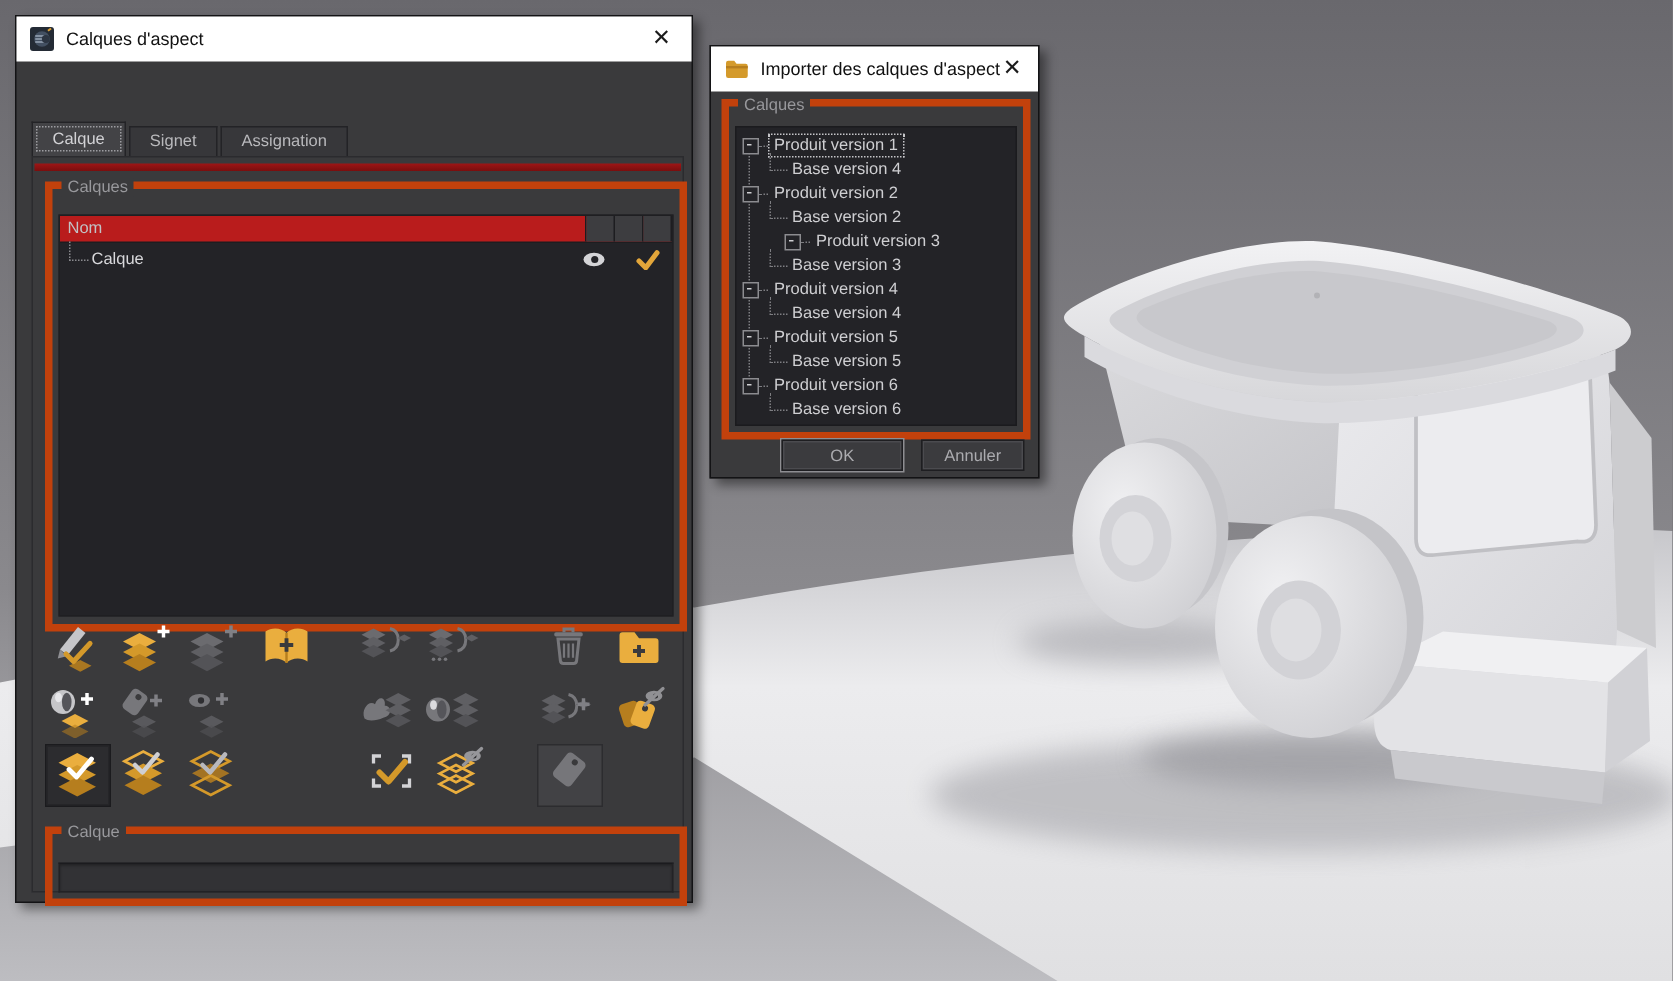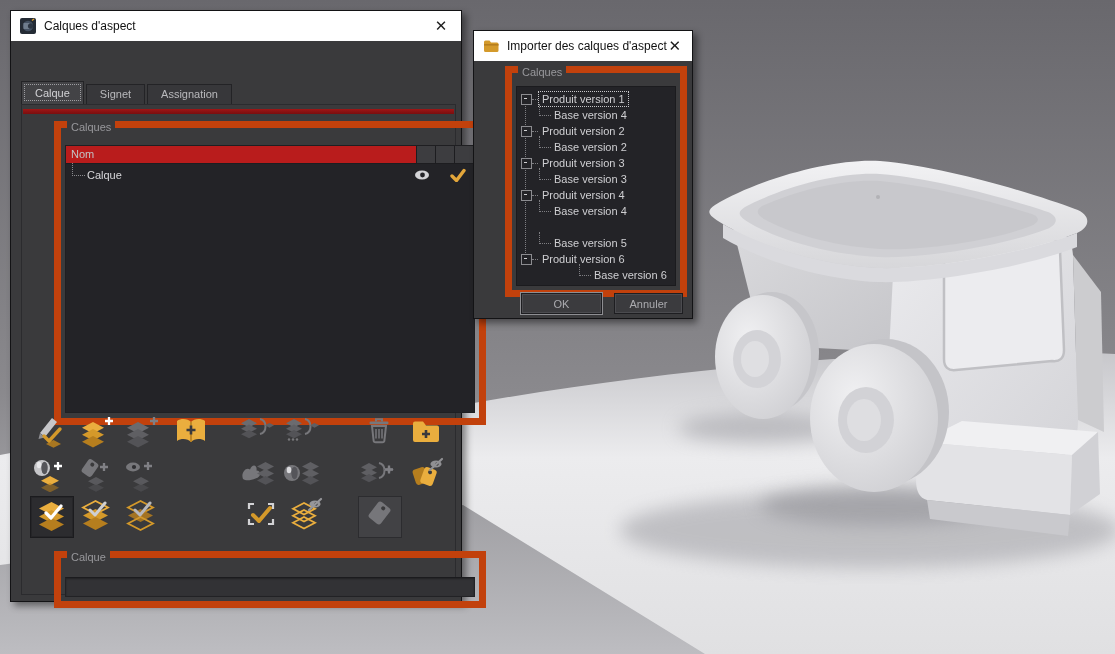--- a/index.html
+++ b/index.html
@@ -31,21 +31,21 @@
           font-family:"Liberation Sans","DejaVu Sans",sans-serif;}
   .dinput::placeholder{color:#7d7d81;}
   #produitInput{left:57px;right:0;}
   .tabs{position:absolute;left:10px;top:41px;height:22px;display:flex;align-items:flex-end;}
   .tab{height:19px;line-height:19px;padding:0 13px;background:#37373a;border:1px solid #232326;
        border-bottom:none;margin-right:2px;color:#b9b9bc;font-size:11px;cursor:pointer;}
   .tab.active{height:22px;line-height:22px;background:#434346;outline:1px dotted #9d9da1;outline-offset:-4px;color:#d2d2d5;}
   .tpanel{position:absolute;left:10px;right:5px;top:63px;bottom:6px;border:1px solid #2b2b2e;background:#3a3a3c;}
   .redbar{position:absolute;left:1px;right:1px;top:4px;height:5px;
           background:linear-gradient(#9e1616,#7a0e0e);}
-  .gbox{position:absolute;border:7px solid #c2410c;margin-left:24px;}
+  .gbox{position:absolute;border:5px solid #c2410c;}
   .glabel{position:absolute;top:-7px;left:6px;background:#3a3a3c;padding:0 4px;
           font-size:11px;color:#98989c;}
   #gboxList{left:8px;width:418px;top:16px;height:290px;}
   .ltable{position:absolute;left:4px;right:4px;top:17px;bottom:5px;border:1px solid #1f1f22;background:#232327;}
   .thead{height:17px;background:#b91c1c;border-bottom:1px solid #1d1d20;display:flex;}
   .thname{flex:1;font-size:11px;color:#c2c2c5;padding-left:5px;line-height:17px;border-right:1px solid #1d1d20;}
   .hcell{width:18px;border-right:1px solid #1d1d20;background:#3d3d40;}
   .lrow{position:relative;height:21px;display:flex;align-items:center;color:#d8d8db;font-size:11px;}
   .tp{width:12px;height:12px;margin-left:6px;border-left:1px dotted #8a8a8e;border-bottom:1px dotted #8a8a8e;
       transform:translateY(-5px);}
@@ -449,21 +449,21 @@
             <span class="exp">
               <span class="minus"></span>
             </span>
             <span class="hconn"></span>
             <span class="tlabel">Produit version 2</span>
           </div>
           <div class="trow" style="top: 52px; text-align: center;">
             <span class="cconn"></span>
             <span class="tlabel">Base version 2</span>
           </div>
-          <div class="trow" style="top: 68px;">
+          <div class="trow" style="top: 68px; padding-left: 28px;">
             <span class="exp">
               <span class="minus"></span>
             </span>
             <span class="hconn"></span>
             <span class="tlabel">Produit version 3</span>
           </div>
           <div class="trow" style="top: 84px;">
             <span class="cconn"></span>
             <span class="tlabel">Base version 3</span>
           </div>
@@ -471,32 +471,39 @@
             <span class="exp">
               <span class="minus"></span>
             </span>
             <span class="hconn"></span>
             <span class="tlabel">Produit version 4</span>
           </div>
           <div class="trow" style="top: 116px;">
             <span class="cconn"></span>
             <span class="tlabel">Base version 4</span>
           </div>
+          <div class="trow" style="top: 132px;">
+            <span class="exp">
+              <span class="minus"></span>
+            </span>
+            <span class="hconn"></span>
+            <span class="tlabel">Produit version 5</span>
+          </div>
           <div class="trow" style="top: 148px;">
             <span class="cconn"></span>
             <span class="tlabel">Base version 5</span>
           </div>
           <div class="trow" style="top: 164px;">
             <span class="exp">
               <span class="minus"></span>
             </span>
             <span class="hconn"></span>
             <span class="tlabel">Produit version 6</span>
           </div>
-          <div class="trow" style="top: 180px; padding-left: 40px;">
+          <div class="trow" style="top: 180px;">
             <span class="cconn"></span>
             <span class="tlabel">Base version 6</span>
           </div>
         </div>
     </div>
     <div class="btnrow">
       <button class="btn default" id="okBtn">OK</button>
       <button class="btn" id="cancelBtn">Annuler</button>
     </div>
   </div>

